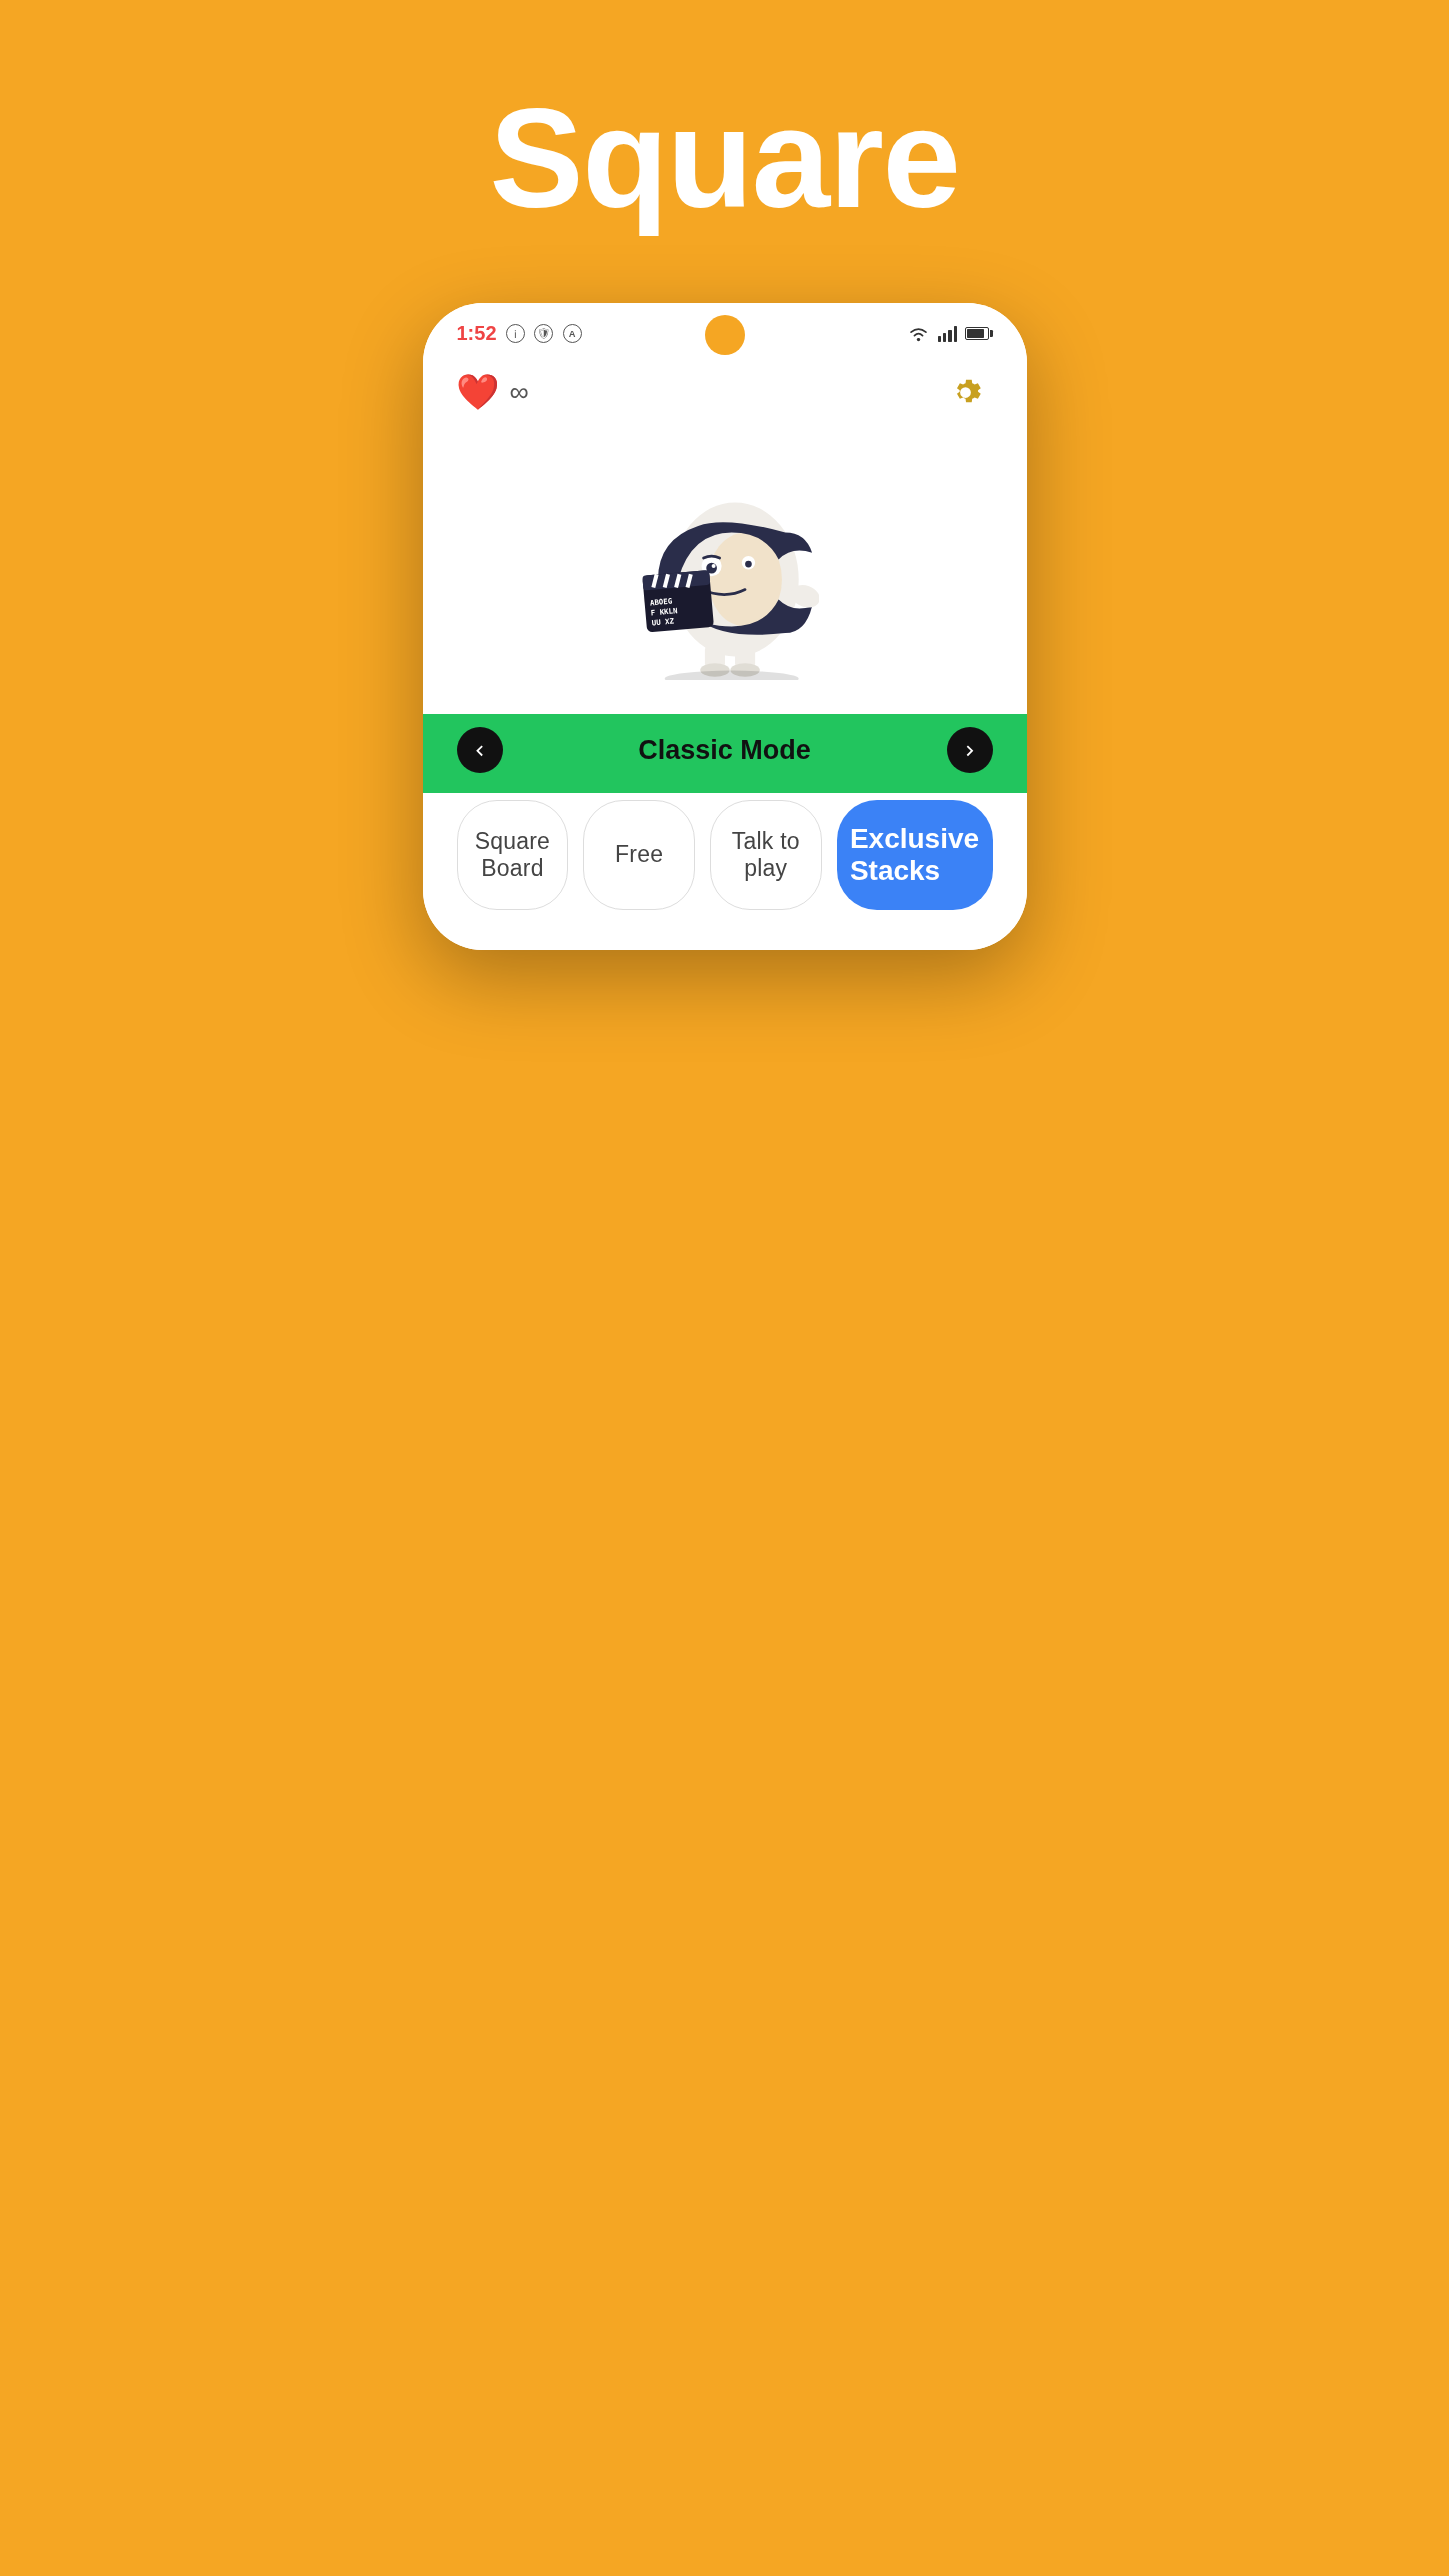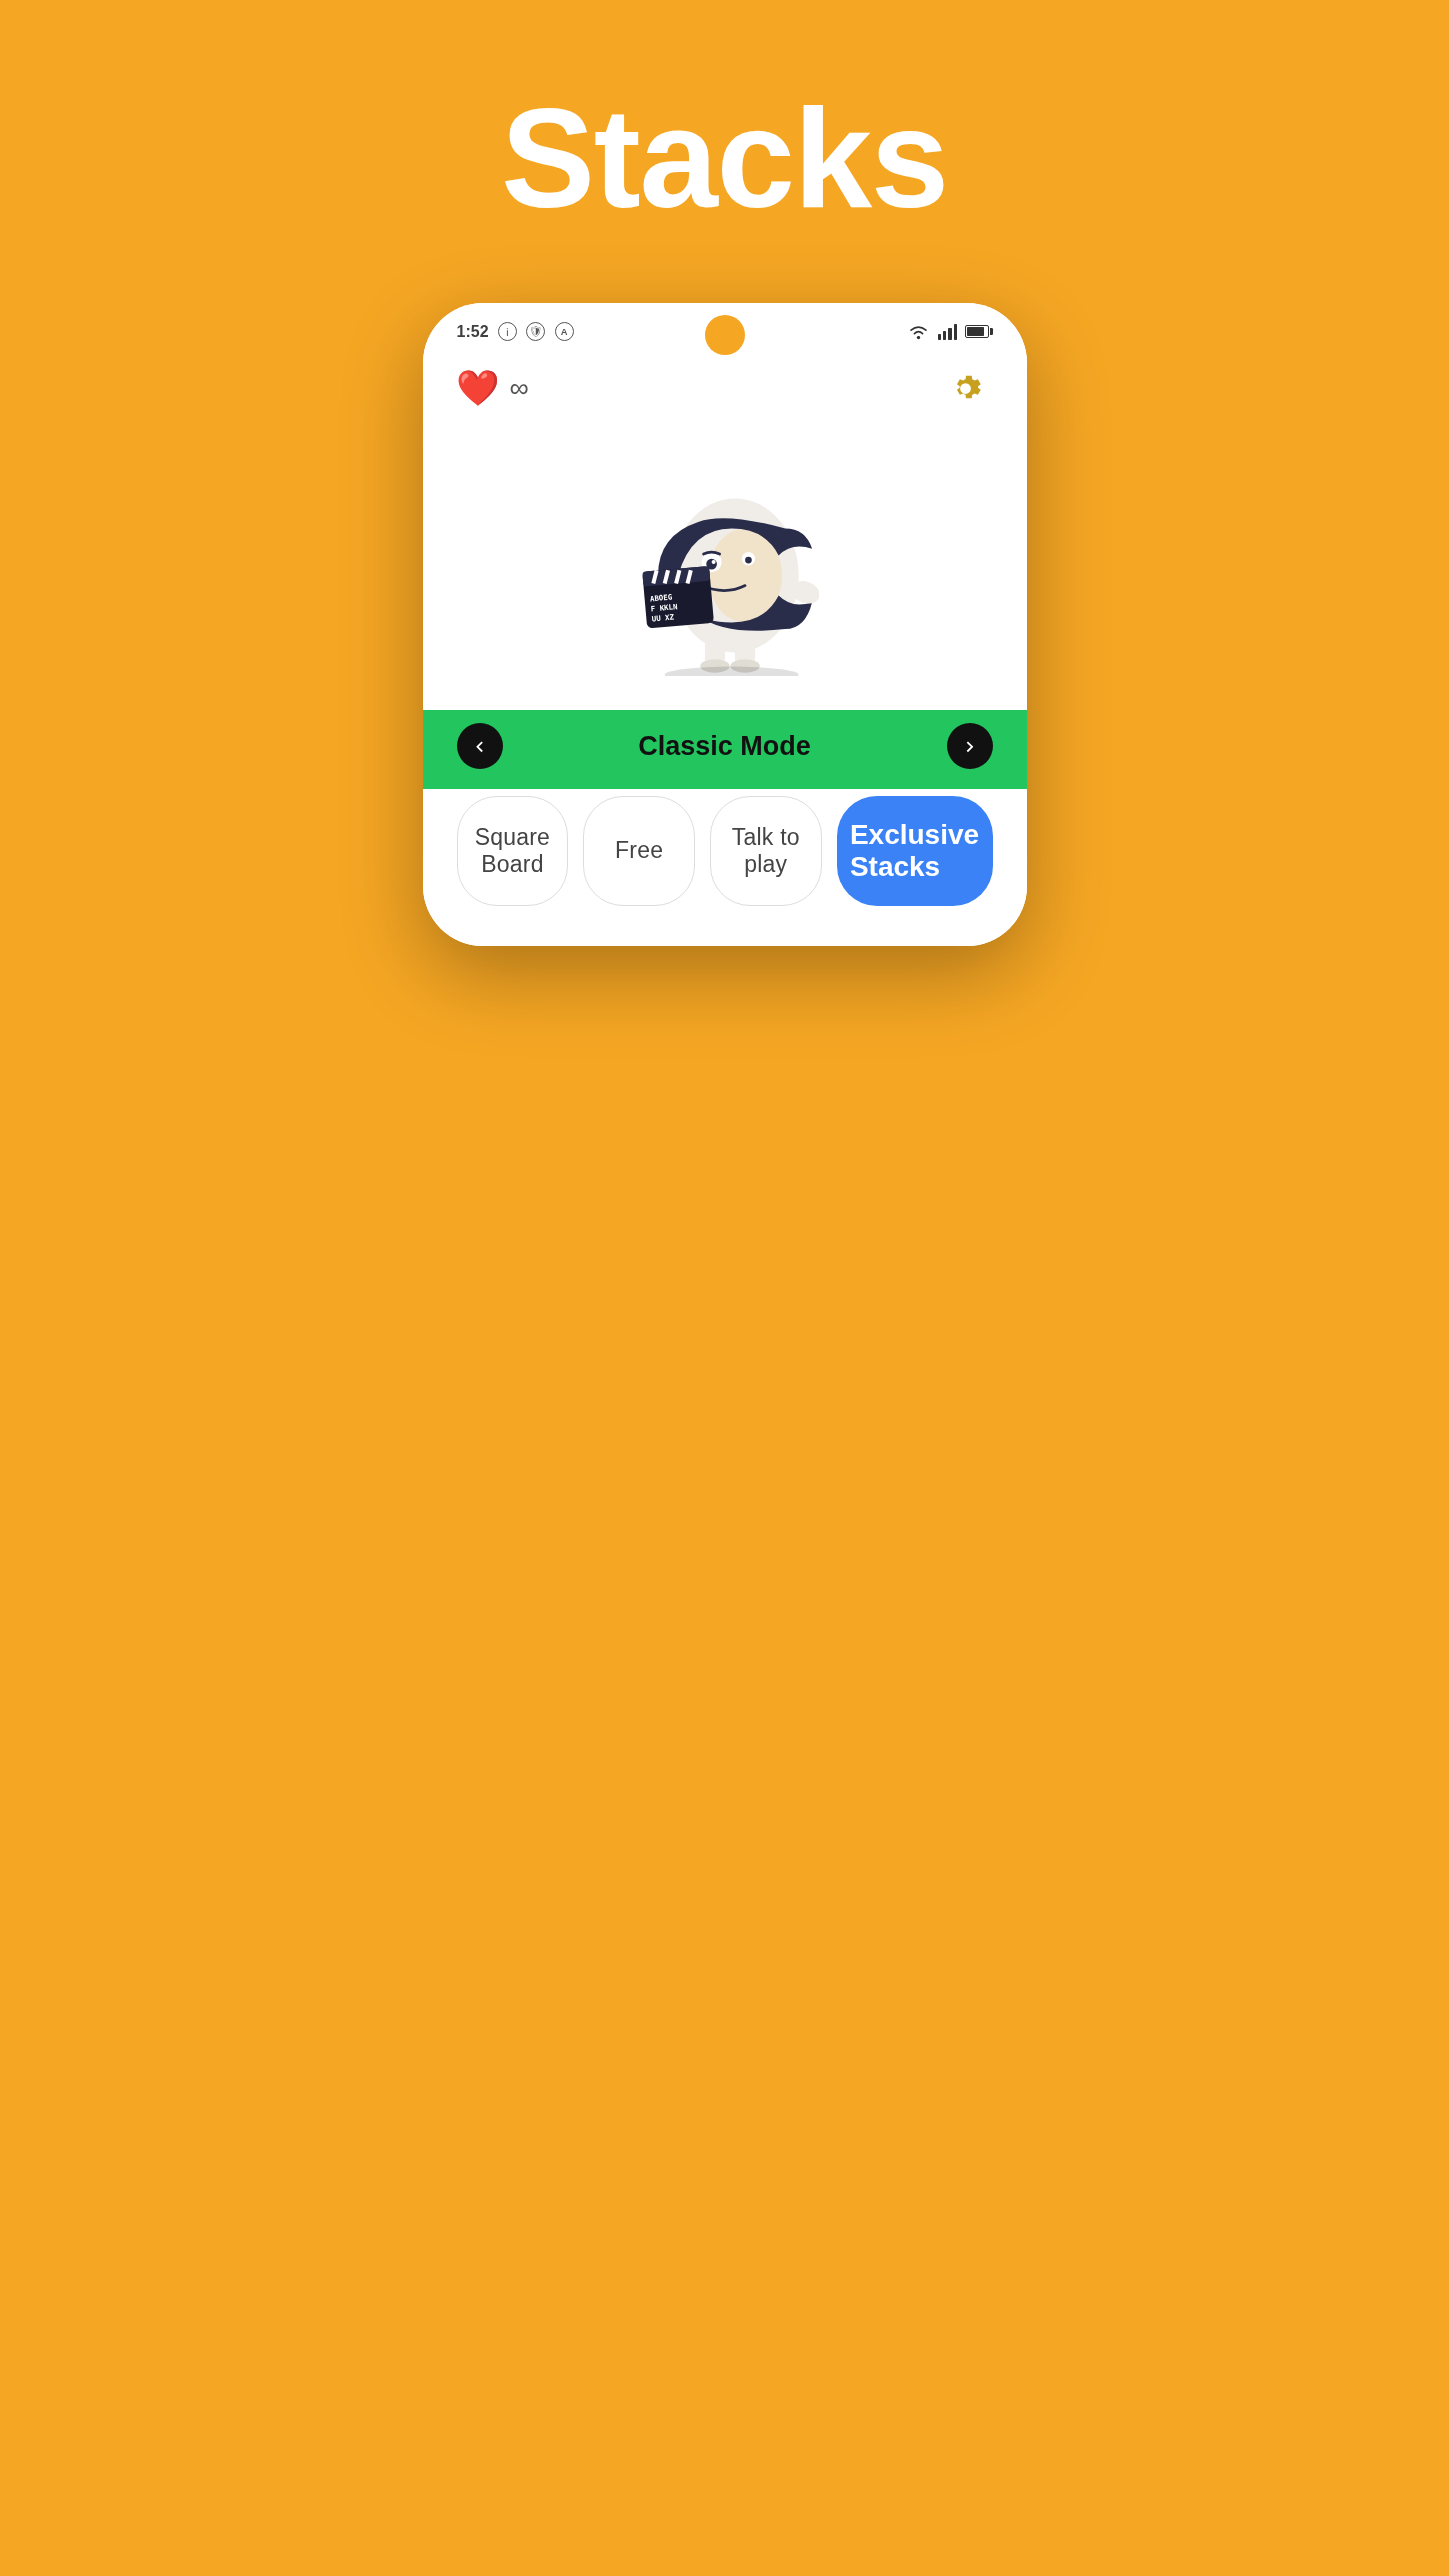--- a/index.html
+++ b/index.html
@@ -48,23 +48,23 @@
 
     .status-left {
       display: flex;
       align-items: center;
       gap: 9.4px;
       font-size: 19px;
       color: #333;
     }
 
     .status-time {
-      font-size: 16px;
+      font-size: 20px;
       font-weight: 600;
-      color: #404040;
+      color: #ef4444;
     }
 
     .status-icon-small {
       width: 19px;
       height: 19px;
       border: 1.3px solid #555;
       border-radius: 50%;
       display: flex;
       align-items: center;
       justify-content: center;
@@ -257,21 +257,21 @@
       height: 6.7px;
       background: #333;
       border-radius: 0 1.3px 1.3px 0;
       margin-left: 0.7px;
     }
   </style>
 </head>
 <body>
 
 <div class="app-title">
-  <span>Stacks</span><br>
+  <span>Square</span><br>
 </div>
 
 <div class="phone-wrapper">
 
   <div class="status-bar">
     <div class="status-left">
       <span class="status-time">1:52</span>
       <div class="status-icon-small">ℹ</div>
       <div class="status-icon-small">🛡</div>
       <div class="status-icon-small" style="font-size:9.4px;font-weight:bold;">A</div>

